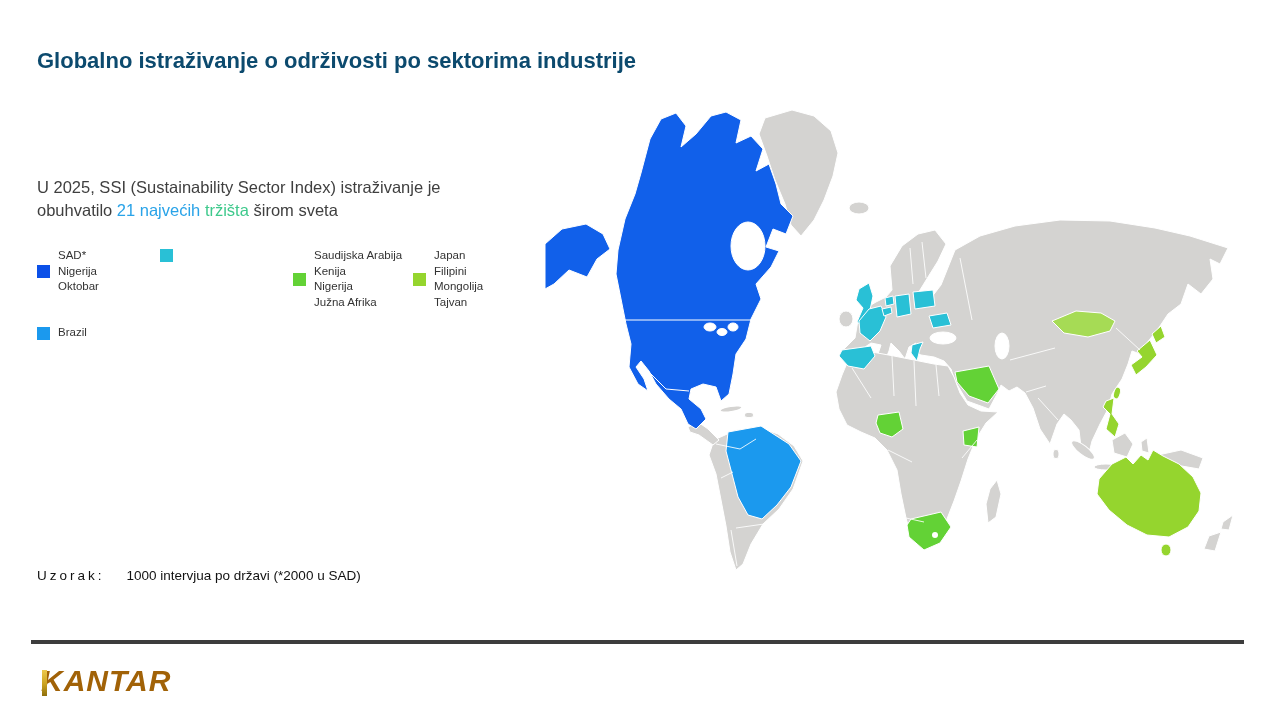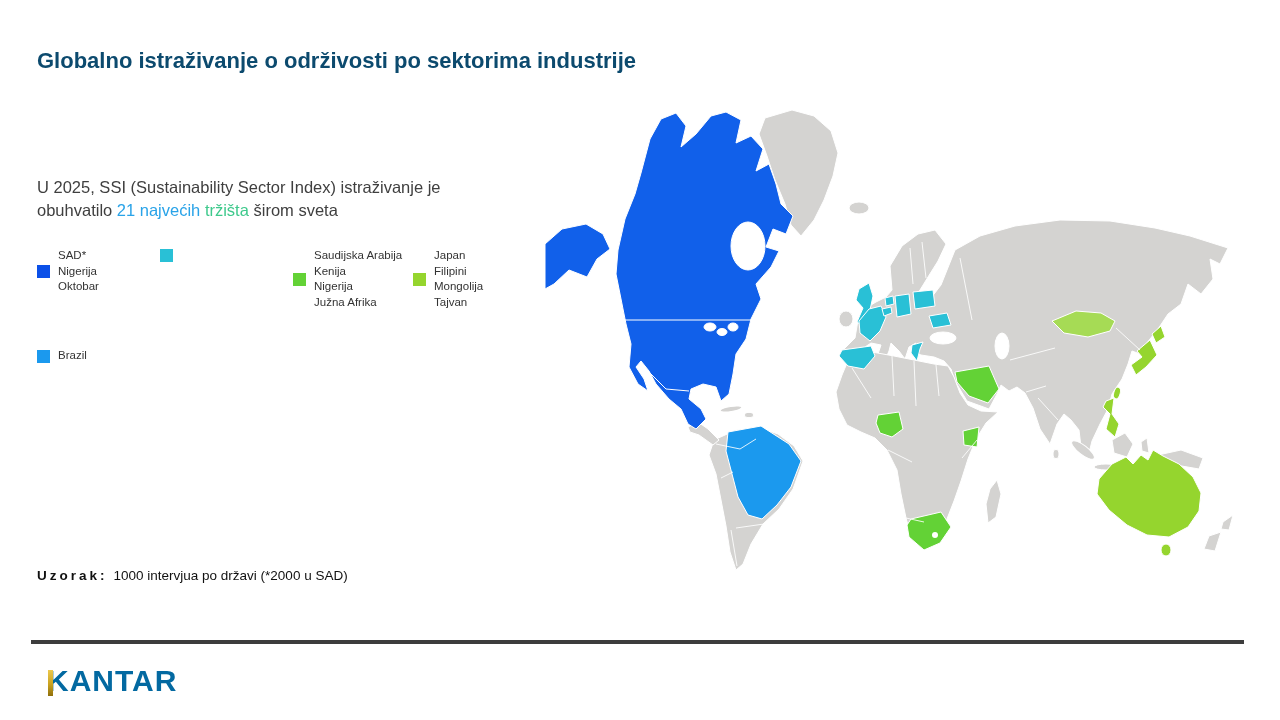--- a/index.html
+++ b/index.html
@@ -15,47 +15,47 @@
   .sw{display:inline-block;width:13px;height:13px;margin-right:8px;flex:0 0 13px;margin-top:1px;}
   .lg-items div{line-height:15.6px;white-space:nowrap;}
 
   .map{position:absolute;left:540px;top:98px;width:740px;height:475px;}
   .map path,.map ellipse{stroke:#ffffff;stroke-width:1;}
   .land{fill:#d4d3d1;}
   .sea{fill:#ffffff;}
   .blines{fill:none;stroke:#ffffff;stroke-width:1.3;}
 
   .foot{position:absolute;left:37px;top:566px;font-size:13.5px;line-height:19px;color:#111;}
-  .foot b{letter-spacing:3px;font-weight:bold;margin-right:6px;}
+  .foot b{letter-spacing:3px;font-weight:normal;margin-right:22px;}
 
   .divider{position:absolute;left:31px;top:640px;width:1213px;height:4px;}
 
-  .logo{position:absolute;left:47px;top:664px;font-size:30px;font-weight:bold;
-        letter-spacing:1px;color:#0369a1;}
+  .logo{position:absolute;left:41px;top:664px;font-size:30px;font-weight:bold;
+        letter-spacing:1px;color:#a16207;font-style:italic;}
   .logo .bar{position:absolute;left:1px;top:6px;width:5px;height:26px;
              background:linear-gradient(180deg,#edc94d 0%,#caa21f 55%,#8f6f0c 100%);}
 </style>
 </head>
 <body>
 
 <div id="slide">
 
   <div class="title">Globalno istraživanje o održivosti po sektorima industrije</div>
 
   <div class="subtitle"><span>U 2025, SSI (Sustainability Sector Index) istraživanje  je obuhvatilo </span><span style="color: rgb(41, 163, 232);">21 najvećih </span><span style="color: rgb(62, 201, 140);">tržišta</span><span> širom sveta</span></div>
 
   <div class="lg" style="left:37px;top:248px">
     <span class="sw" style="background-color: rgb(11, 80, 232);"></span>
     <div class="lg-items">
         <div>SAD*</div>
         <div>Nigerija</div>
         <div>Oktobar</div>
       </div>
   </div>
-  <div class="lg" style="left:37px;top:348px">
+  <div class="lg" style="left:37px;top:325px">
     <span class="sw" style="background-color: rgb(27, 153, 238);"></span>
     <div class="lg-items">
         <div>Brazil</div>
       </div>
   </div>
   <div class="lg" style="left:160px;top:248px">
     <span class="sw" style="background-color: rgb(41, 192, 214);"></span>
   </div>
   <div class="lg" style="left:293px;top:248px">
     <span class="sw" style="background-color: rgb(99, 210, 54);"></span>

